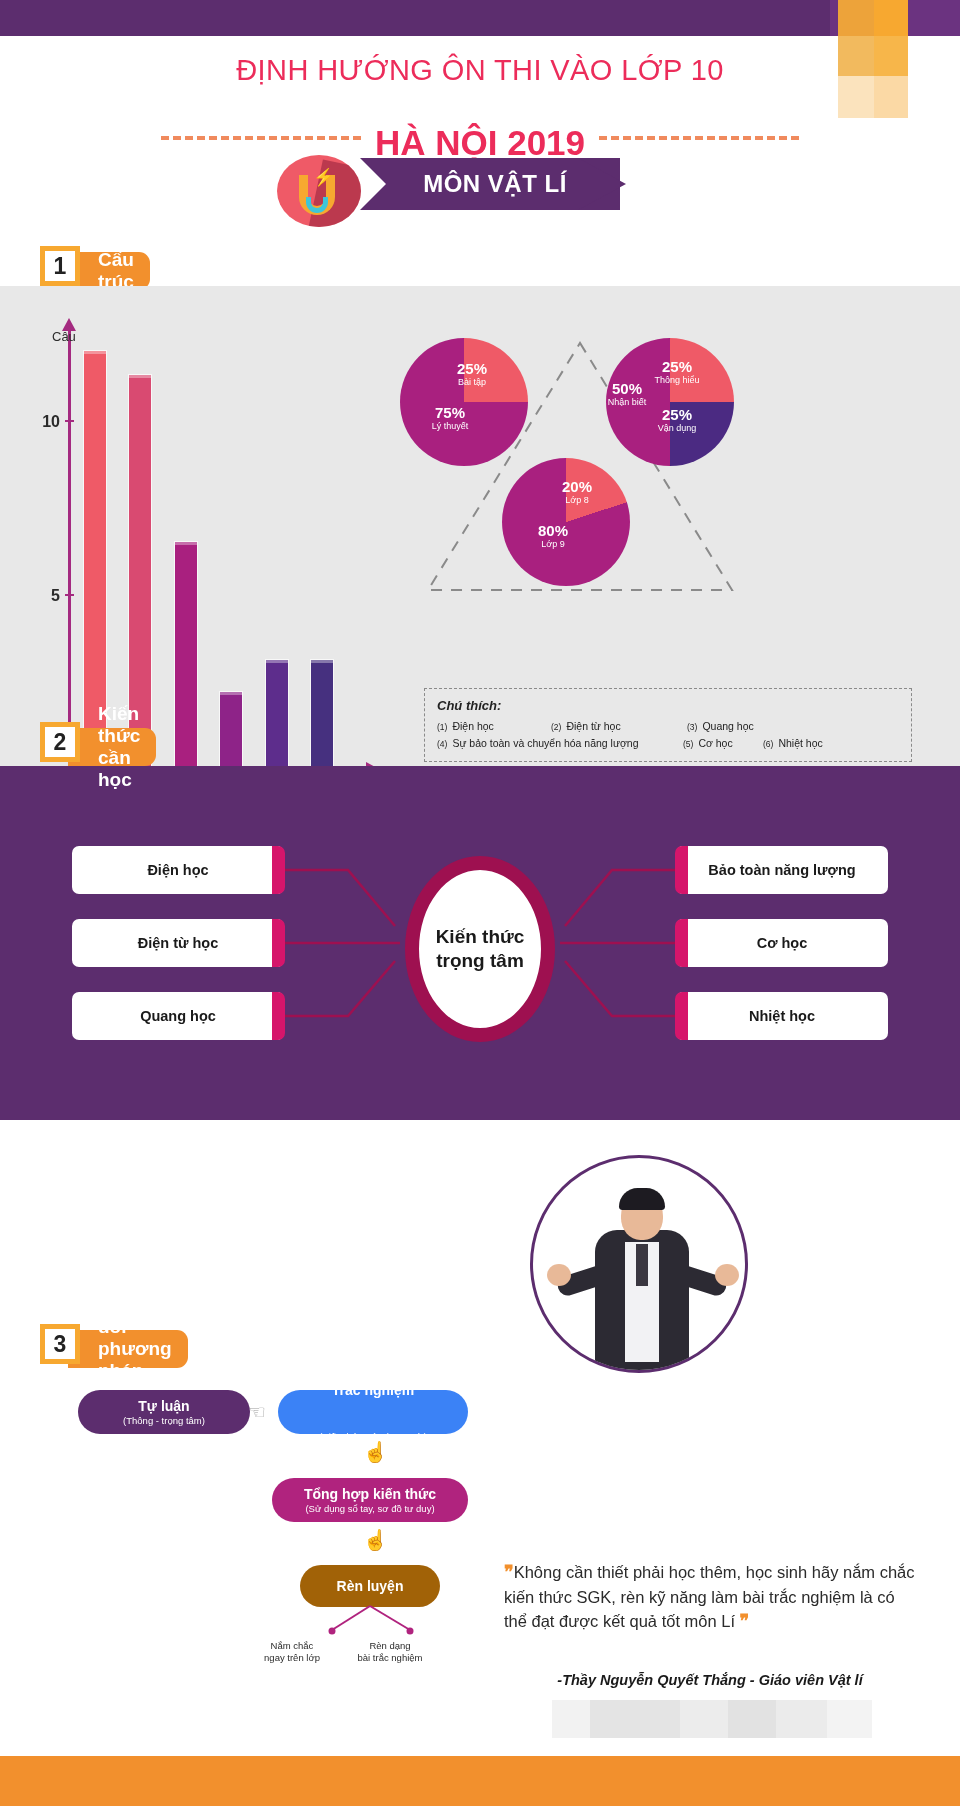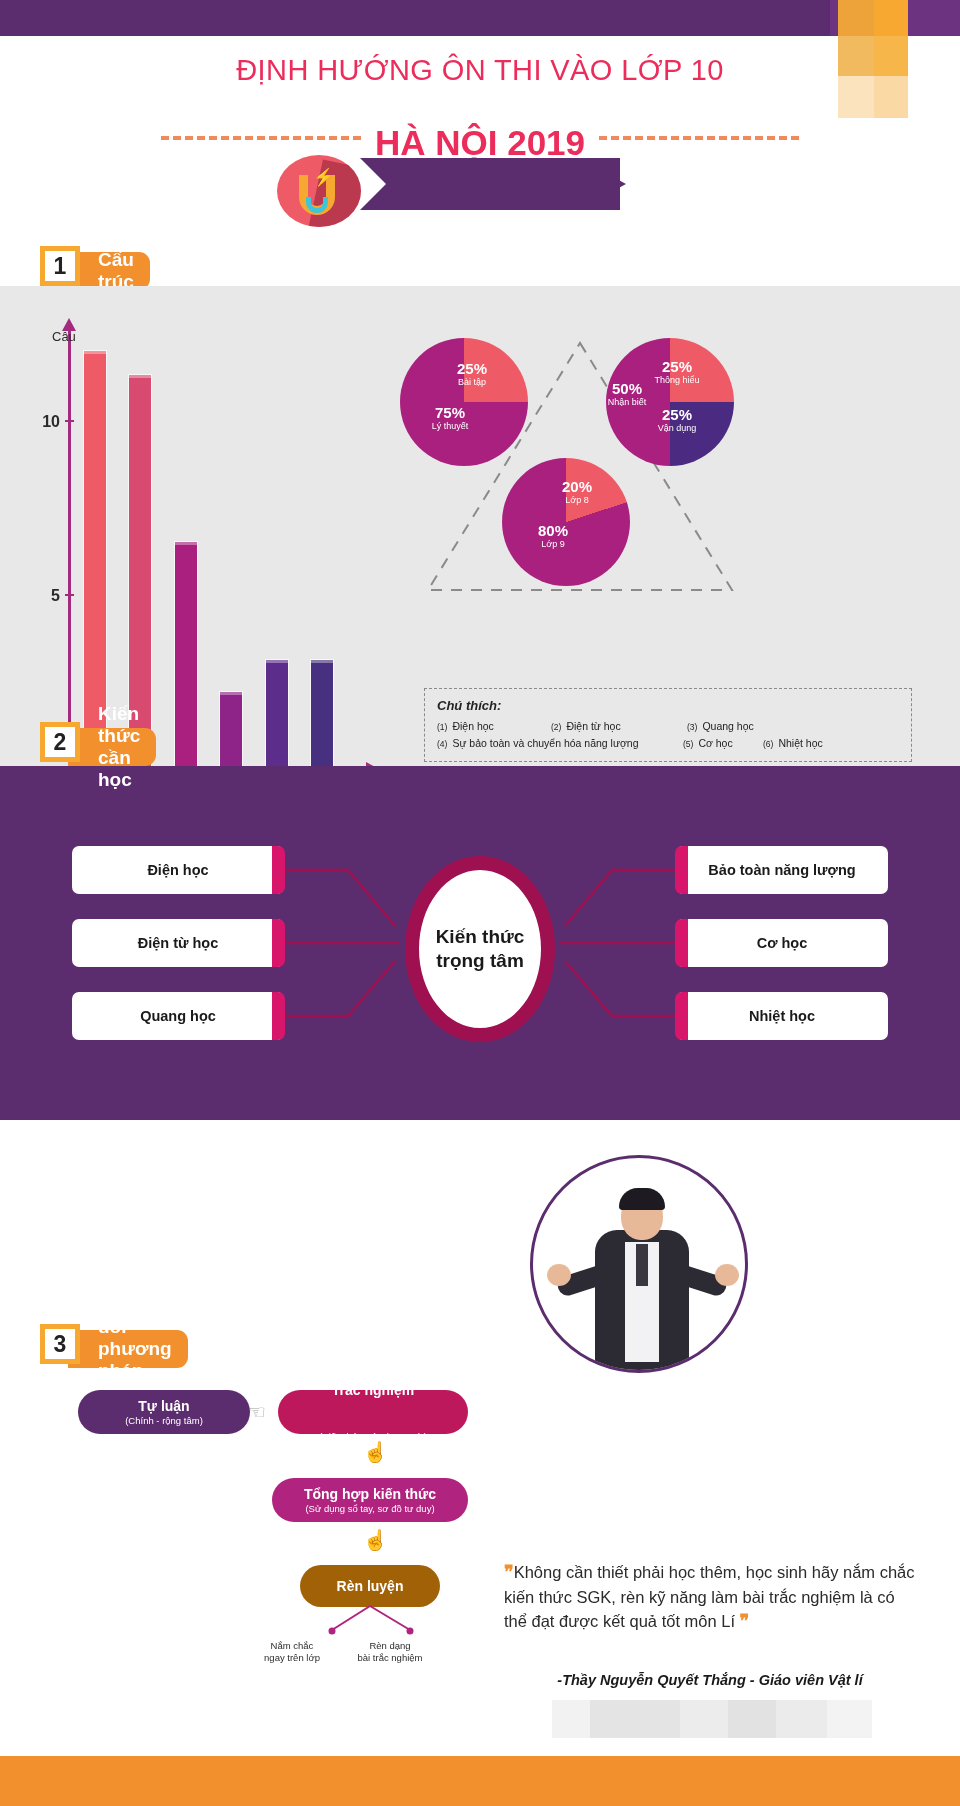--- a/index.html
+++ b/index.html
@@ -211,20 +211,21 @@
 
 <div class="ribbon-wrap">
   <div class="ribbon"></div>
   <div class="ribbon-tail"></div>
   <div class="magnet-circle">
     <div class="magnet-shadow"></div>
     <div class="magnet-u"></div>
     <div class="magnet-u-inner"></div>
     <div class="bolt">⚡</div>
   </div>
+  <div class="ribbon-text">MÔN VẬT LÍ</div>
 </div>
 
 <div class="sec-head" id="sec1-head">
   <div class="sec-num">1</div>
   <div class="sec-label">Cấu trúc</div>
 </div>
 
 <div class="panel1"></div>
 
 <div class="axis-y"></div>
@@ -381,24 +382,24 @@
   <span>Nhiệt học</span>
 </div>
 
 <div class="sec-head" id="sec3-head">
   <div class="sec-num">3</div>
   <div class="sec-label">Thay đổi phương pháp học</div>
 </div>
 
 <div class="flow-pill" style="left:78px; top:1390px; width:172px; height:44px; background:#5c2d6e;">
   <span class="t1">Tự luận</span>
-  <span class="t2">(Chính - rộng tâm)</span>
+  <span class="t2">(Thông - trọng tâm)</span>
 </div>
 <div class="hand" style="left:248px; top:1400px;">☜</div>
-<div class="flow-pill" style="left:278px; top:1390px; width:190px; height:44px; background:#be185d;gap:32px;">
+<div class="flow-pill" style="left:278px; top:1390px; width:190px; height:44px; background:#3b82f6;gap:32px;">
   <span class="t1">Trắc nghiệm</span>
   <span class="t2">(Kiến thức trúc, bao quát)</span>
 </div>
 <div class="hand" style="left:363px; top:1440px;">☝</div>
 <div class="flow-pill" style="left:272px; top:1478px; width:196px; height:44px; background:#b0237e;">
   <span class="t1">Tổng hợp kiến thức</span>
   <span class="t2">(Sử dụng sổ tay, sơ đồ tư duy)</span>
 </div>
 <div class="hand" style="left:363px; top:1528px;">☝</div>
 <div class="flow-pill" style="left:300px; top:1565px; width:140px; height:42px; background:#a16207;">

